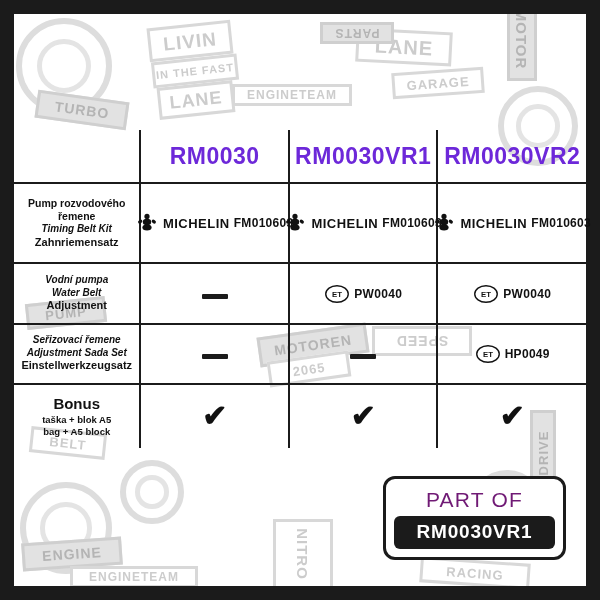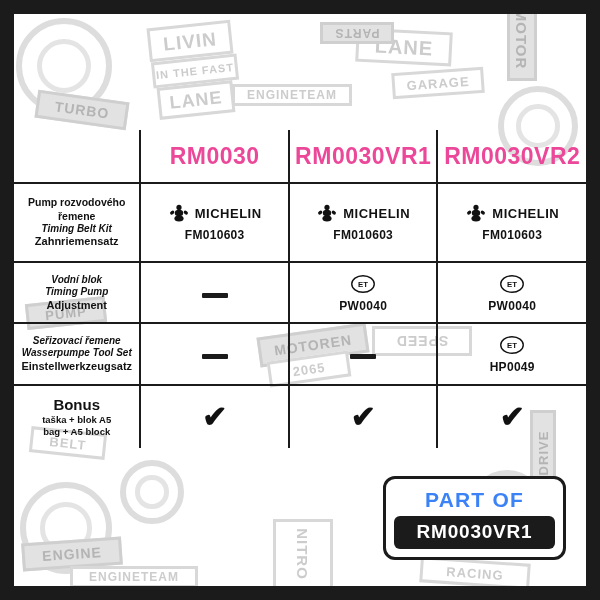--- a/index.html
+++ b/index.html
@@ -96,42 +96,42 @@
 
   col.c-label { width: 126px; }
   col.c-kit   { width: 148px; }
 
   
   .hdr {
     font-size: 23px;
     font-weight: bold;
     letter-spacing: 0.5px;
     height: 52px;
-    color: #ec4899;
+    color: #6d28d9;
   }
   .hdr.blank { border-top: none; border-left: none; }
 
   
   .col-hi { background: rgba(140,140,140,0.45); }
 
   
   .labelcell {
     padding: 6px 8px 6px 4px;
     line-height: 1.25;
   }
   .labelcell .l1 { font-size: 10.5px; font-weight: bold; }
   .labelcell .l2 { font-size: 10px; font-weight: bold; font-style: italic; }
   .labelcell .l3 { font-size: 11px; font-weight: bold; }
   .labelcell .bonus-t { font-size: 15px; font-weight: bold; }
   .labelcell .bonus-s { font-size: 9.5px; font-weight: bold; }
 
   
   .part {
     display: flex;
-    flex-direction: column;
+    flex-direction: row;
     align-items: center;
     justify-content: center;
     gap: 4px;
   }
   .part .code {
     font-size: 12px;
     font-weight: bold;
     letter-spacing: 0.3px;
   }
   .dash {
@@ -181,23 +181,23 @@
     box-sizing: border-box;
     display: flex;
     flex-direction: column;
     align-items: center;
     justify-content: center;
     gap: 4px;
     padding: 6px 8px;
   }
   #partof .po-title {
     font-size: 21px;
-    font-weight: bold;
+    font-weight: normal;
     letter-spacing: 1.2px;
-    color: #3b82f6;
+    color: #701a75;
   }
   #partof .po-code {
     width: 100%;
     background: #1b1b1b;
     color: #ffffff;
     font-size: 19px;
     font-weight: bold;
     letter-spacing: 0.8px;
     border-radius: 6px;
     padding: 5px 0 6px;
@@ -312,22 +312,22 @@
                 </svg>
                 <span>MICHELIN</span>
               </div>
               <div class="code">FM010603</div>
             </div>
           </td>
         </tr>
 
         <tr>
           <td class="labelcell">
-            <div class="l2">Vodní blok</div>
-            <div class="l2">Timing Pump</div>
+            <div class="l2">Vodní pumpa</div>
+            <div class="l2">Water Belt</div>
             <div class="l3">Adjustment</div>
           </td>
           <td>
             <span class="dash"></span>
           </td>
           <td class="col-hi">
             <div class="part">
               <svg class="etlogo" viewBox="0 0 30 24" aria-hidden="true">
                 <ellipse cx="15" cy="12" rx="13" ry="9.5" fill="none" stroke="#111" stroke-width="1.6"></ellipse>
                 <text x="15" y="16" font-family="Liberation Sans, sans-serif" font-size="9" font-weight="bold" text-anchor="middle" fill="#111">ET</text>
@@ -342,21 +342,21 @@
                 <text x="15" y="16" font-family="Liberation Sans, sans-serif" font-size="9" font-weight="bold" text-anchor="middle" fill="#111">ET</text>
               </svg>
               <div class="code">PW0040</div>
             </div>
           </td>
         </tr>
 
         <tr>
           <td class="labelcell">
             <div class="l2">Seřizovací řemene</div>
-            <div class="l2">Wasserpumpe Tool Set</div>
+            <div class="l2">Adjustment Sada Set</div>
             <div class="l3">Einstellwerkzeugsatz</div>
           </td>
           <td>
             <span class="dash"></span>
           </td>
           <td class="col-hi">
             <span class="dash"></span>
           </td>
           <td>
             <div class="part">

